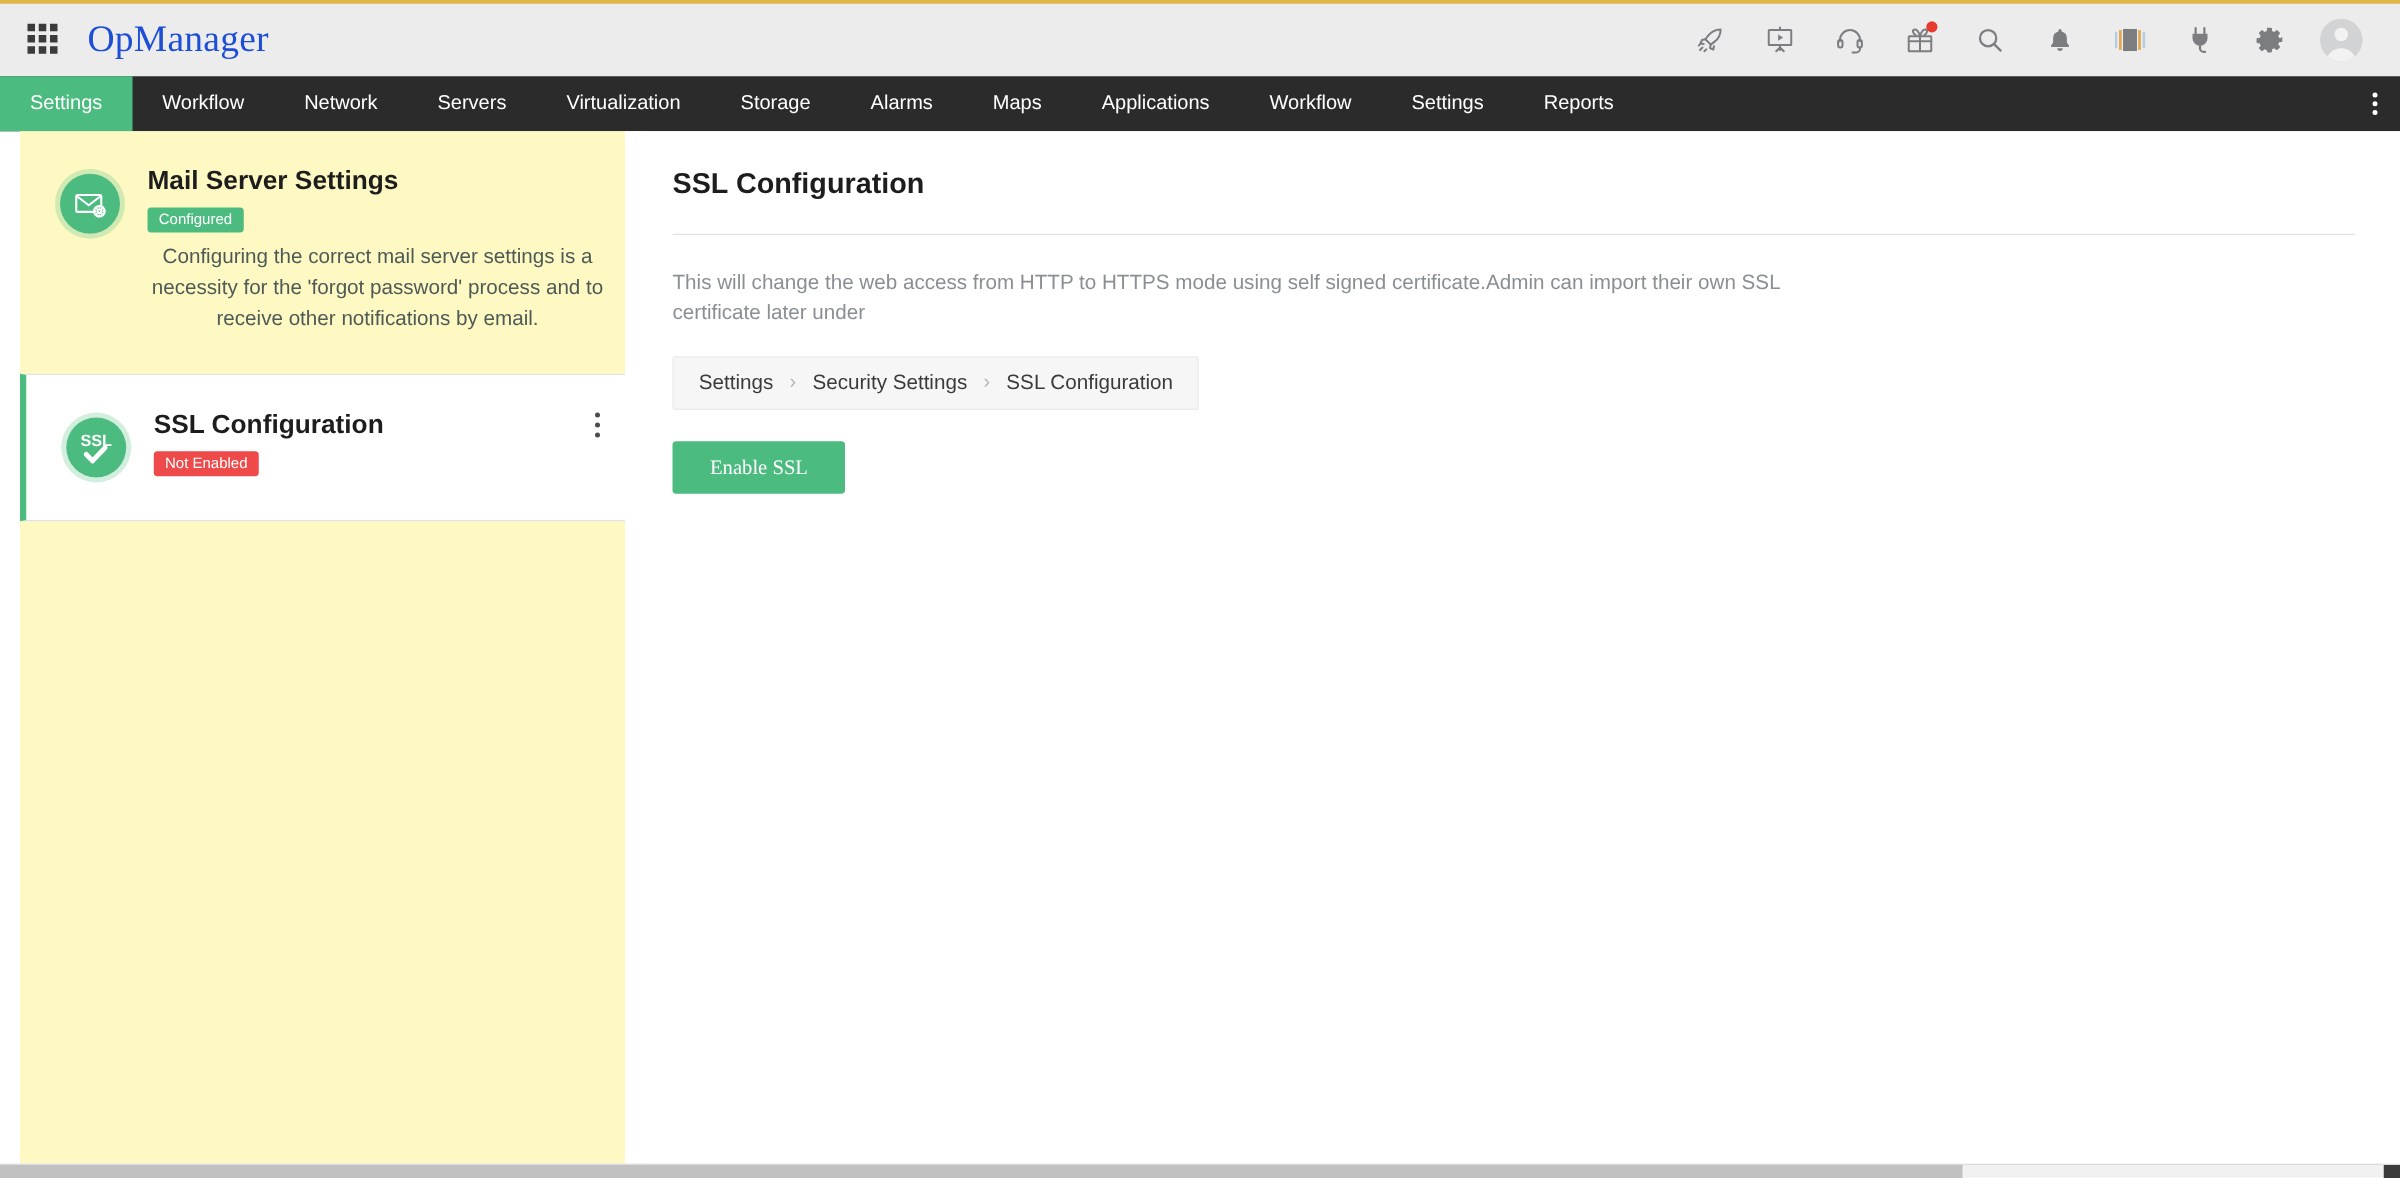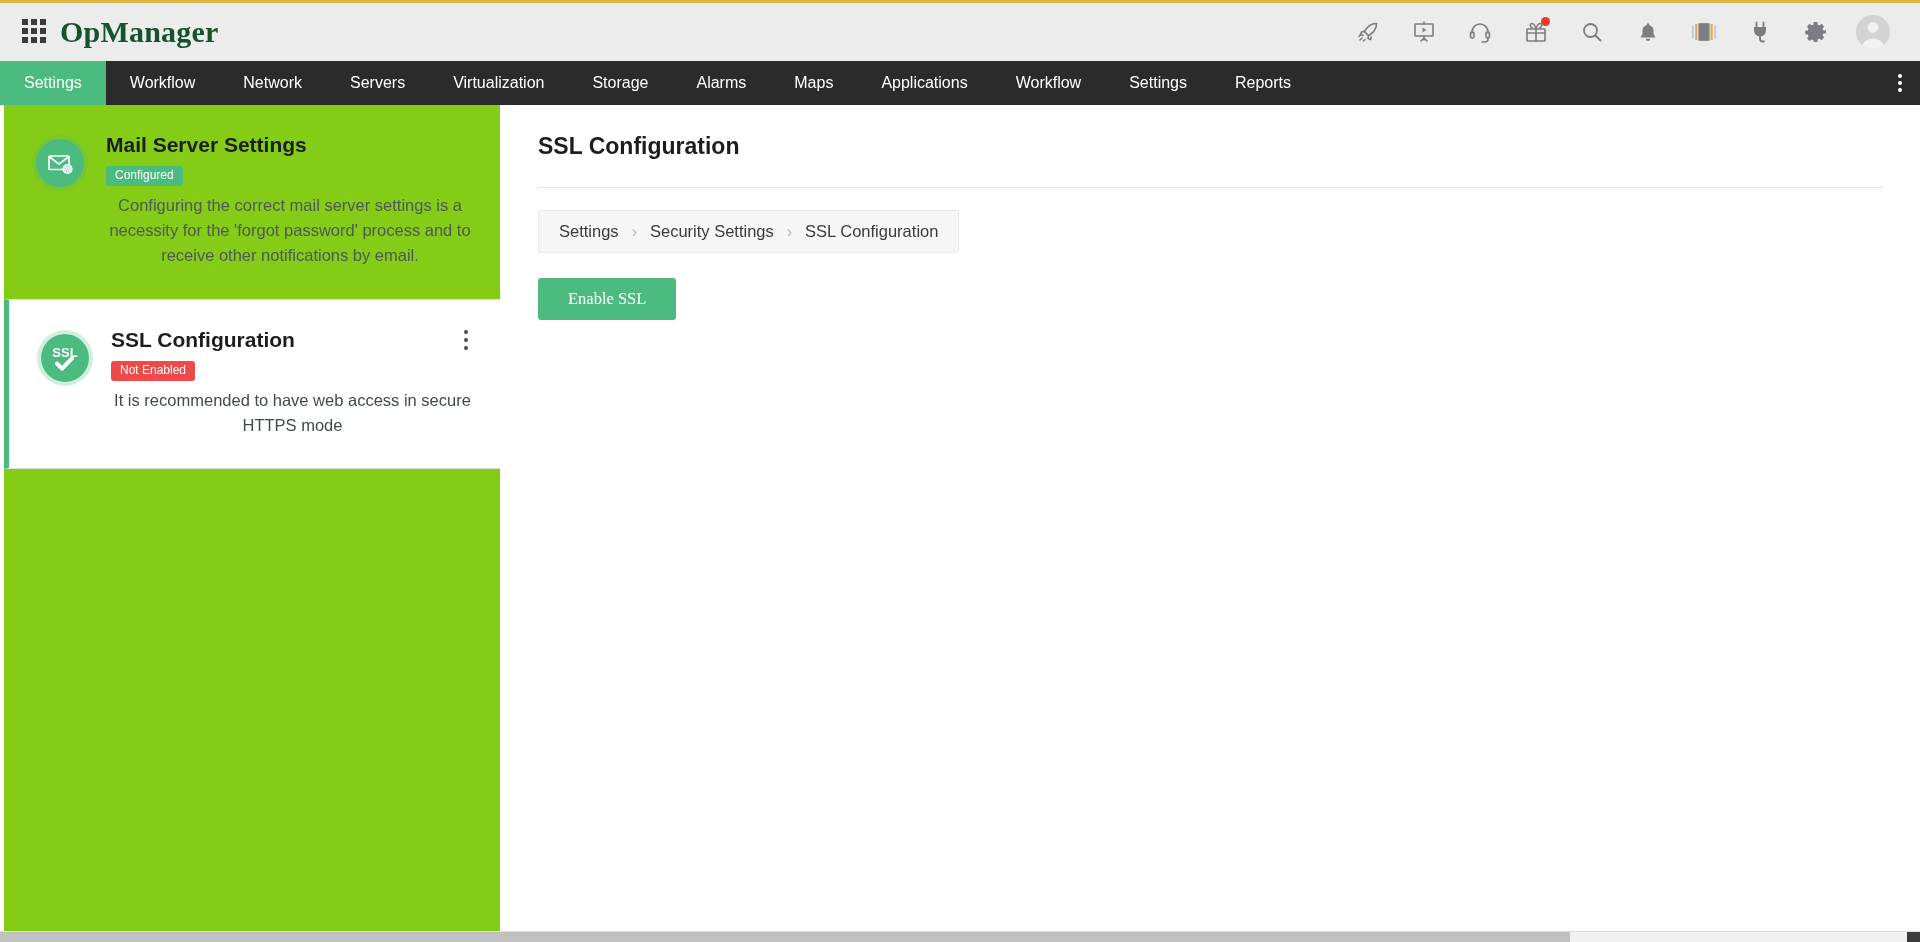--- a/index.html
+++ b/index.html
@@ -22,25 +22,25 @@
     margin-left: 22px;
     width: 26px; height: 26px;
     display: grid;
     grid-template-columns: repeat(3, 6px);
     grid-template-rows: repeat(3, 6px);
     gap: 3px;
     cursor: pointer;
   }
   #app-grid-icon i { background: #3b3b3b; display: block; width: 6px; height: 6px; }
   #app-title {
-    margin-left: 12px;
+    margin-left: 22px;
     font-size: 30px;
-    color: #14532d;
+    color: #1d4ed8;
     font-family: "Liberation Serif", serif;
-    font-weight: 700;
+    font-weight: 400;
     letter-spacing: 0.2px;
   }
   #topbar-icons {
     margin-left: auto;
     margin-right: 18px;
     display: flex; align-items: center; gap: 0px;
   }
   .tb-icon {
     width: 56px; height: 50px;
     display: flex; align-items: center; justify-content: center;
@@ -85,23 +85,23 @@
     margin-left: auto;
     width: 40px;
     display: flex; align-items: center; justify-content: center;
     cursor: pointer;
     flex-direction: column; gap: 3px;
   }
   #nav-more span { width: 4px; height: 4px; border-radius: 50%; background: #fff; display: block; }
 
   
   #sidebar {
-    position: absolute; top: 105px; left: 4px;
+    position: absolute; top: 105px; left: 16px;
     width: 500px; height: 826px;
-    background: #84cc16;
+    background: #fef9c3;
     overflow: hidden;
   }
   .side-card {
     position: relative;
     padding: 28px 30px 30px 28px;
     display: flex;
   }
   .side-card.selected {
     background: #ffffff;
     border-left: 5px solid #4cbb80;
@@ -375,31 +375,31 @@
     <div class="card-body">
       <div class="card-title-row">
         <div class="card-title">SSL Configuration</div>
         <div class="card-kebab">
           <span></span>
             <span></span>
             <span></span>
         </div>
       </div>
       <span class="badge bad">Not Enabled</span>
-      <div class="card-desc">It is recommended to have web access in secure HTTPS mode</div>
     </div>
   </div>
 
 </div>
 
 <div id="main">
 
   <div id="page-title">SSL Configuration</div>
   <div id="title-rule"></div>
 
+  <div id="main-desc">This will change the web access from HTTP to HTTPS mode using self signed certificate.Admin can import their own SSL certificate later under</div>
 
   <div id="breadcrumb">
     <span class="crumb">Settings</span>
     <span class="crumb-sep">›</span>
     <span class="crumb">Security Settings</span>
     <span class="crumb-sep">›</span>
     <span class="crumb">SSL Configuration</span>
   </div>
 
   <button id="enable-ssl-btn">Enable SSL</button>

